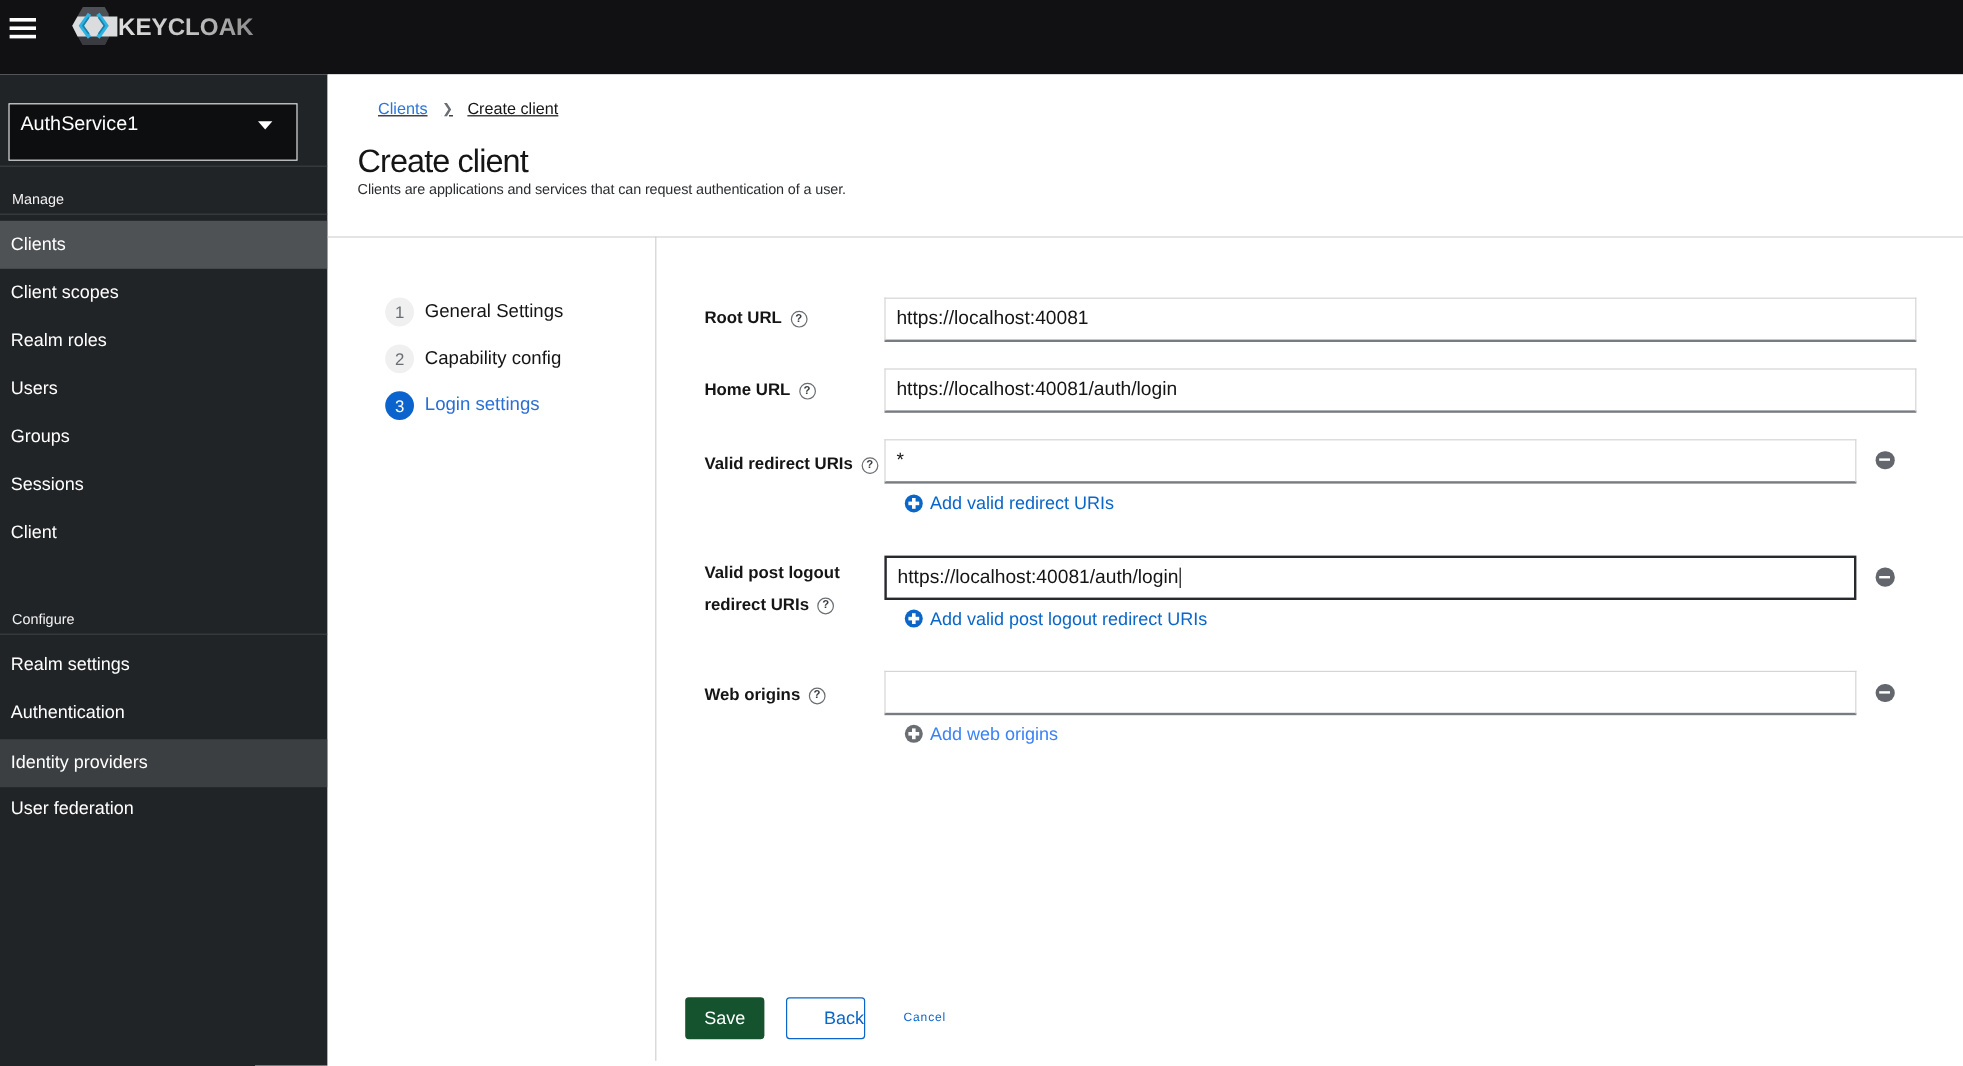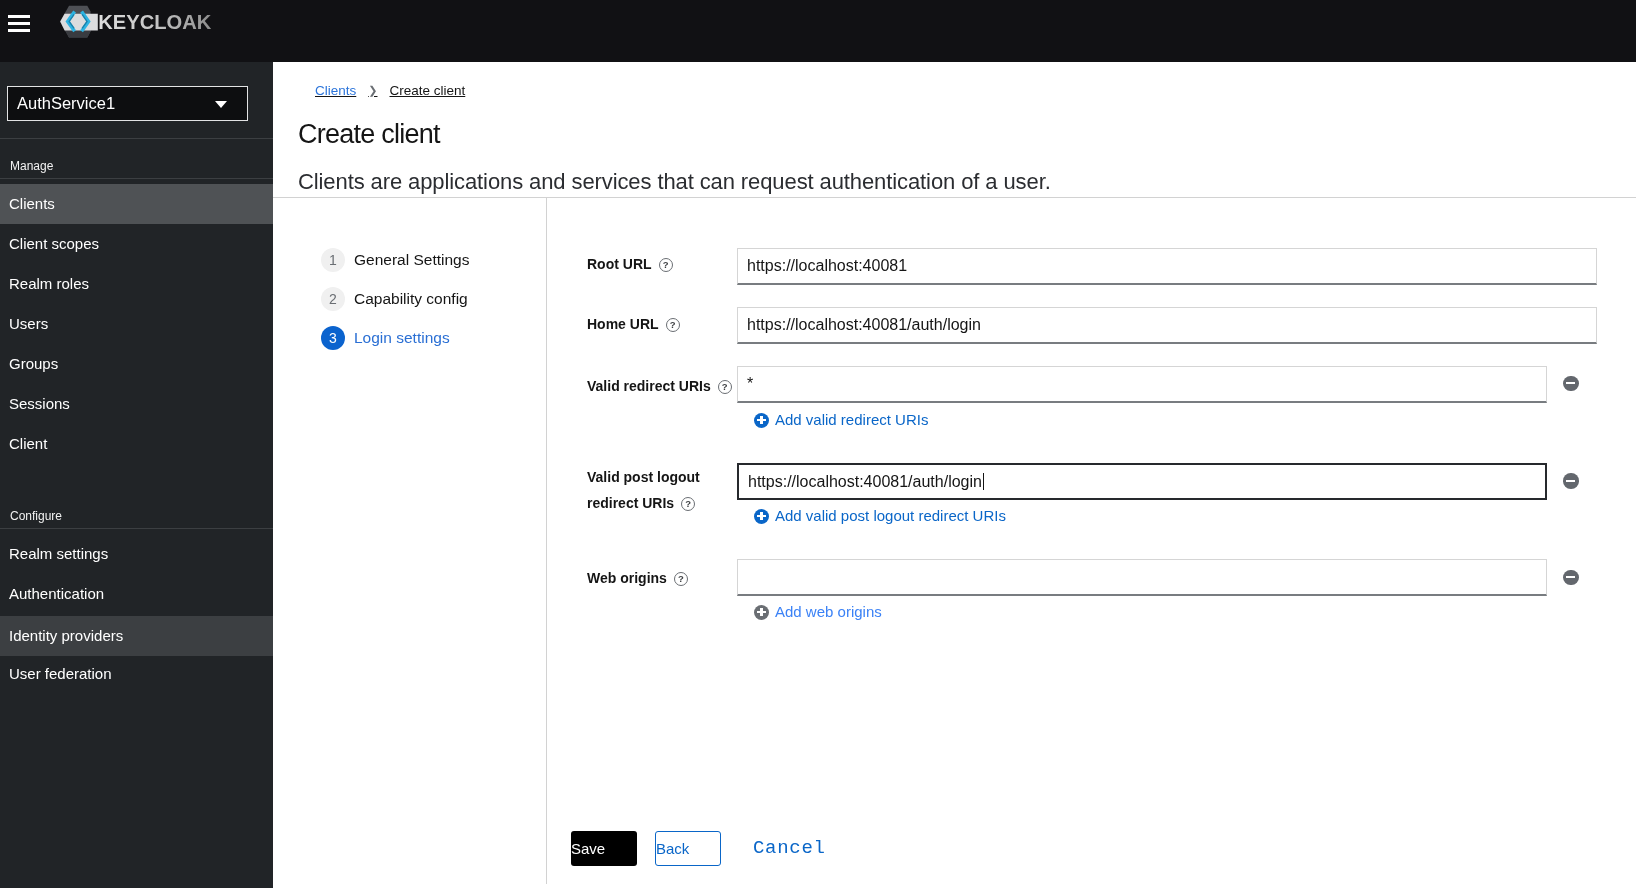--- a/index.html
+++ b/index.html
@@ -4,36 +4,36 @@
 <style>
   * { margin:0; padding:0; box-sizing:border-box; }
   html,body { width:1636px; height:888px; font-family:"Liberation Sans", sans-serif; background:#fff; overflow:hidden; }
 
   
   #topbar { position:absolute; left:0; top:0; width:1636px; height:62px; background:#111114; }
   .hbar { position:absolute; left:8px; width:21.6px; height:3.2px; background:#fff; }
 
   
   #sidebar { position:absolute; left:0; top:62px; width:273px; height:826px; background:#212427; }
-  #realmbox { position:absolute; left:7px; top:24px; width:241px; height:35px; background:#0d0e10; border:1px solid #e2e3e4; color:#fff; font-size:16.5px; line-height:32px; padding-left:9px; }
+  #realmbox { position:absolute; left:7px; top:24px; width:241px; height:48px; background:#0d0e10; border:1px solid #e2e3e4; color:#fff; font-size:16.5px; line-height:32px; padding-left:9px; }
   #realmbox .caret { position:absolute; right:20px; top:14px; width:0; height:0; border-left:6px solid transparent; border-right:6px solid transparent; border-top:7px solid #fff; }
   .sep { position:absolute; left:0; width:273px; height:1px; background:#3c3f42; }
   .sectitle { position:absolute; left:10px; color:#f2f2f2; font-size:12px; font-weight:400; }
   .navitem { position:absolute; left:0; width:273px; height:40px; line-height:40px; color:#fff; font-size:15px; padding-left:9px; }
   .navitem.active { background:#4f5255; }
   .navitem.hover { background:#3c3f42; }
 
   
   #main { position:absolute; left:273px; top:62px; width:1363px; height:826px; background:#fff; }
   
   #crumb { position:absolute; left:42px; top:21px; font-size:13.5px; color:#151515;text-decoration:underline; }
   #crumb a { color:#2b74da; text-decoration:none; }
   #crumb .chev { color:#6a6e73; font-size:11px; padding:0 12px; position:relative; top:-1px; }
   #title { position:absolute; left:25px; top:57px; font-size:27px; font-weight:400; color:#151515; letter-spacing:-0.75px; }
-  #subtitle { position:absolute; left:25px; top:107px; font-size:22px; color:#2b2d31; letter-spacing:-0.1px; }
+  #subtitle { position:absolute; left:25px; top:89px; font-size:12px; color:#2b2d31; letter-spacing:-0.1px; }
   #hdiv { position:absolute; left:0; top:135px; width:1363px; height:1px; background:#d2d2d2; }
   #vdiv { position:absolute; left:273px; top:135px; width:1px; height:687px; background:#d2d2d2; }
 
   
   .stepc { position:absolute; left:48px; width:24px; height:24px; border-radius:50%; background:#f0f0f0; color:#6a6e73; font-size:14px; text-align:center; line-height:24px; }
   .stepc.cur { background:#0b63ce; color:#fff; }
   .steplbl { position:absolute; left:81px; font-size:15.5px; color:#151515; line-height:24px; }
   .steplbl.cur { color:#2a6fd4; }
 
   
@@ -46,23 +46,23 @@
   .minus { position:absolute; left:1290px; width:15.5px; height:15.5px; border-radius:50%; background:#63676d; }
   .minus:after { content:""; position:absolute; left:3.2px; top:6.6px; width:9.1px; height:2.3px; background:#fff; }
   .addlink { position:absolute; left:481px; font-size:15px; color:#0a66c8; line-height:16px; }
   .addlink .pc { display:inline-block; position:relative; width:15px; height:15px; border-radius:50%; background:#0a66c8; vertical-align:-2.5px; margin-right:6px; }
   .addlink .pc:before { content:""; position:absolute; left:3.1px; top:6.4px; width:8.8px; height:2.2px; background:#fff; }
   .addlink .pc:after { content:""; position:absolute; left:6.4px; top:3.1px; width:2.2px; height:8.8px; background:#fff; }
   .addlink.gray { color:#3b82f6; }
   .addlink.gray .pc { background:#6a6e73; }
 
   
-  #savebtn { position:absolute; left:298px; top:769px; width:66px; height:35px; background:#000000; color:#fff; font-size:15px; text-align:left; line-height:35px; border-radius:3px; }
-  #backbtn { position:absolute; left:382px; top:769px; width:66px; height:35px; background:#fff; color:#0a66c8; border:1px solid #0a66c8; font-size:15px; text-align:left; line-height:33px; border-radius:3px; }
-  #cancelbtn { position:absolute; left:480px; top:769px; height:35px; color:#0a66c8; font-size:19px; letter-spacing:0.7px; line-height:35px;font-family:Liberation Mono, monospace; }
+  #savebtn { position:absolute; left:298px; top:769px; width:66px; height:35px; background:#14532d; color:#fff; font-size:15px; text-align:center; line-height:35px; border-radius:3px; }
+  #backbtn { position:absolute; left:382px; top:769px; width:66px; height:35px; background:#fff; color:#0a66c8; border:1px solid #0a66c8; font-size:15px; text-align:right; line-height:33px; border-radius:3px; }
+  #cancelbtn { position:absolute; left:480px; top:769px; height:35px; color:#0a66c8; font-size:10px; letter-spacing:0.7px; line-height:35px; }
 </style>
 </head>
 <body>
 <div id="topbar">
   <div class="hbar" style="top:15.2px"></div>
   <div class="hbar" style="top:21.9px"></div>
   <div class="hbar" style="top:28.6px"></div>
   <svg width="230" height="46" style="position:absolute;left:58px;top:4px" viewBox="0 0 230 46">
     <defs>
       <linearGradient id="kg" x1="0" y1="0" x2="1" y2="0">

